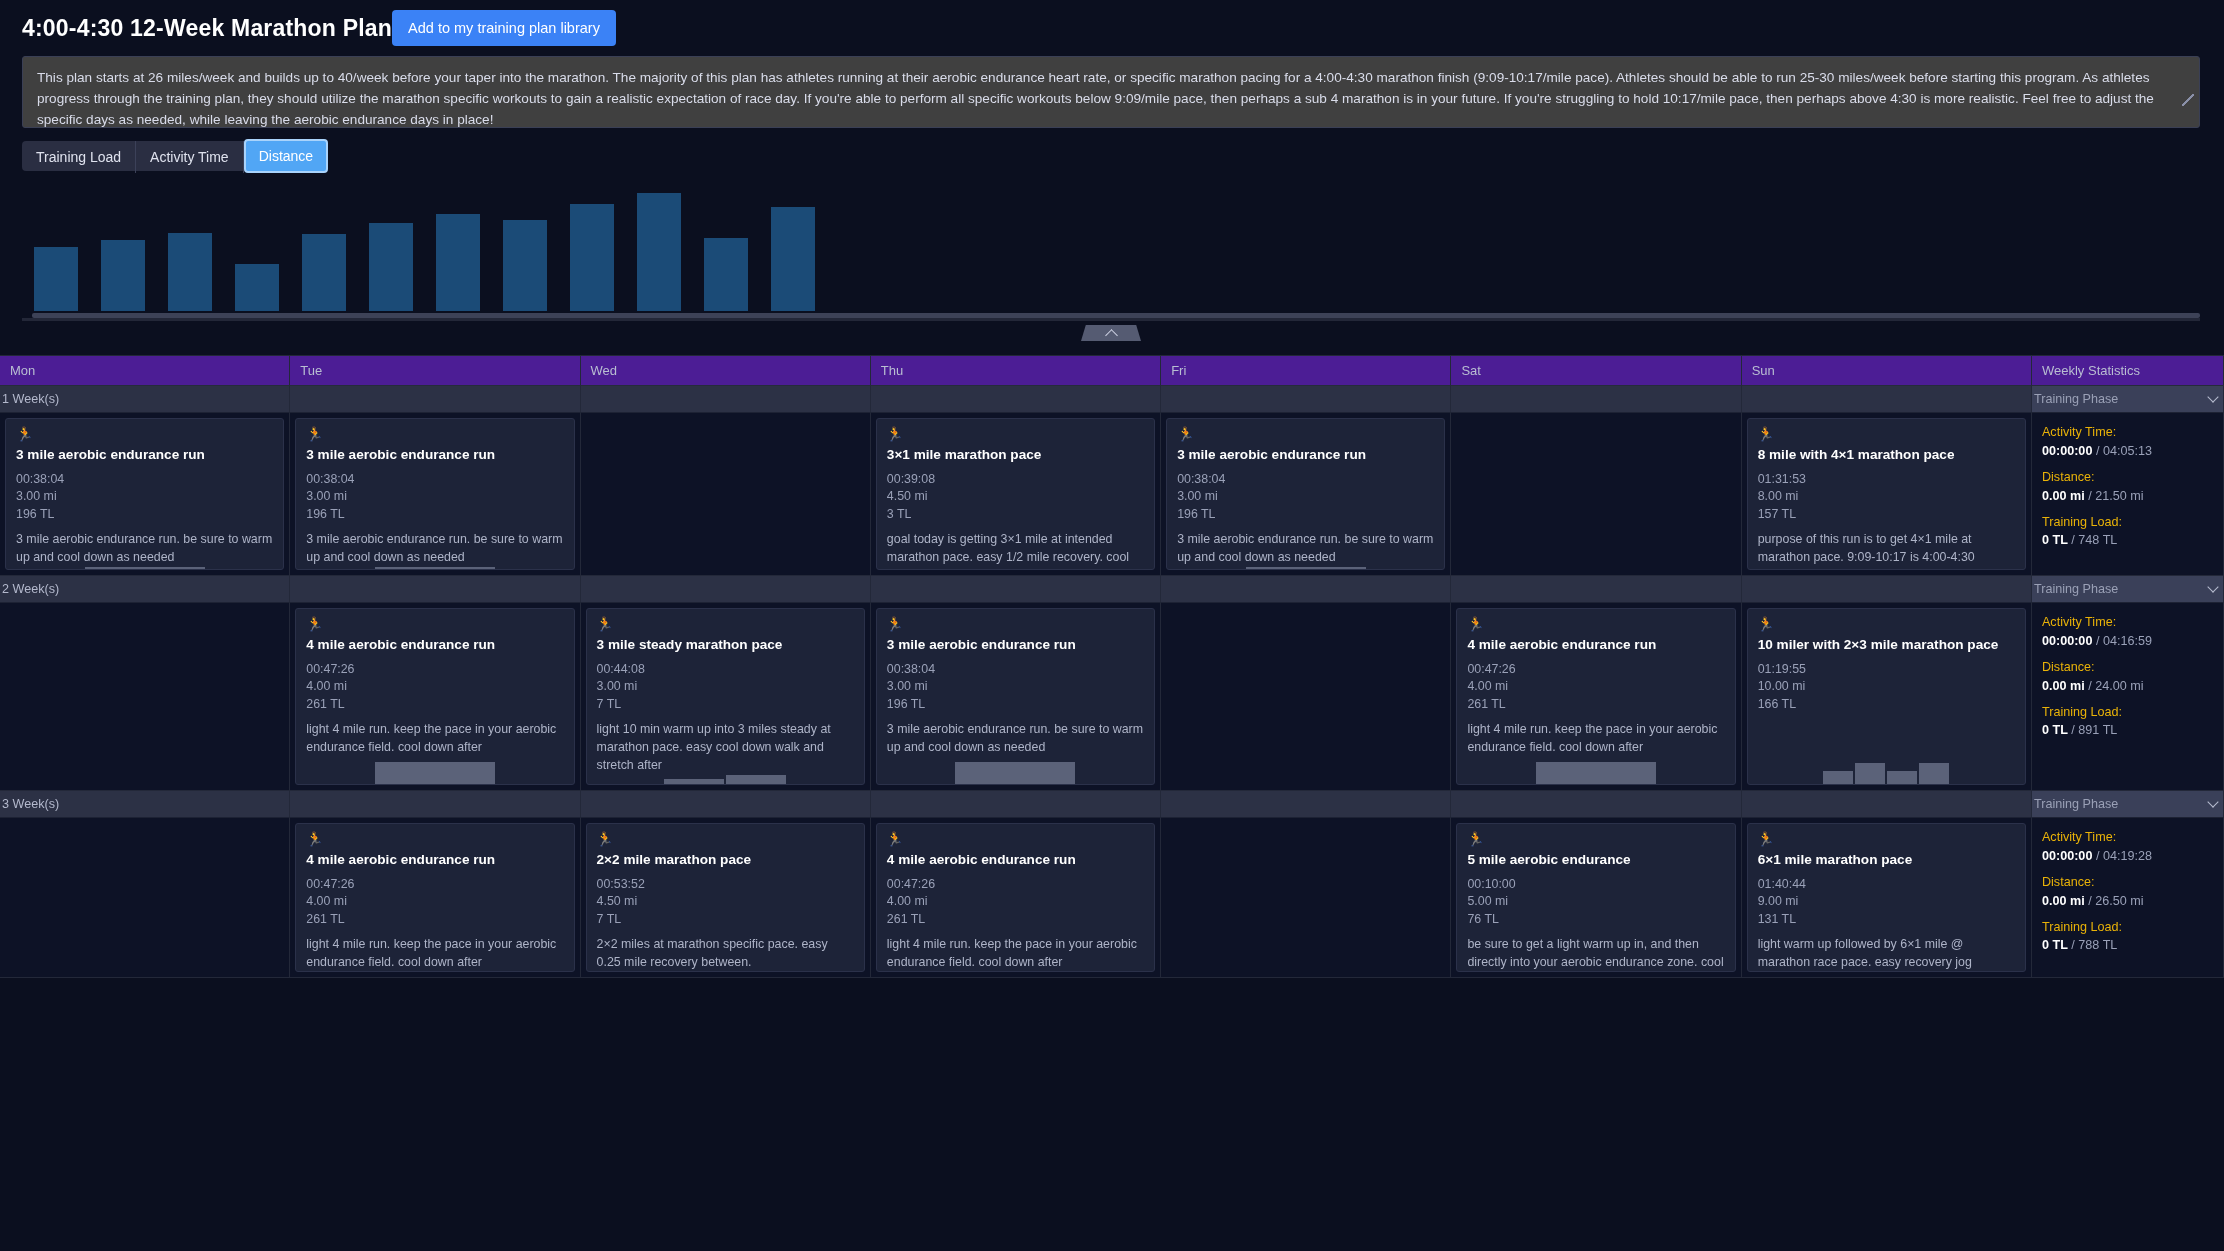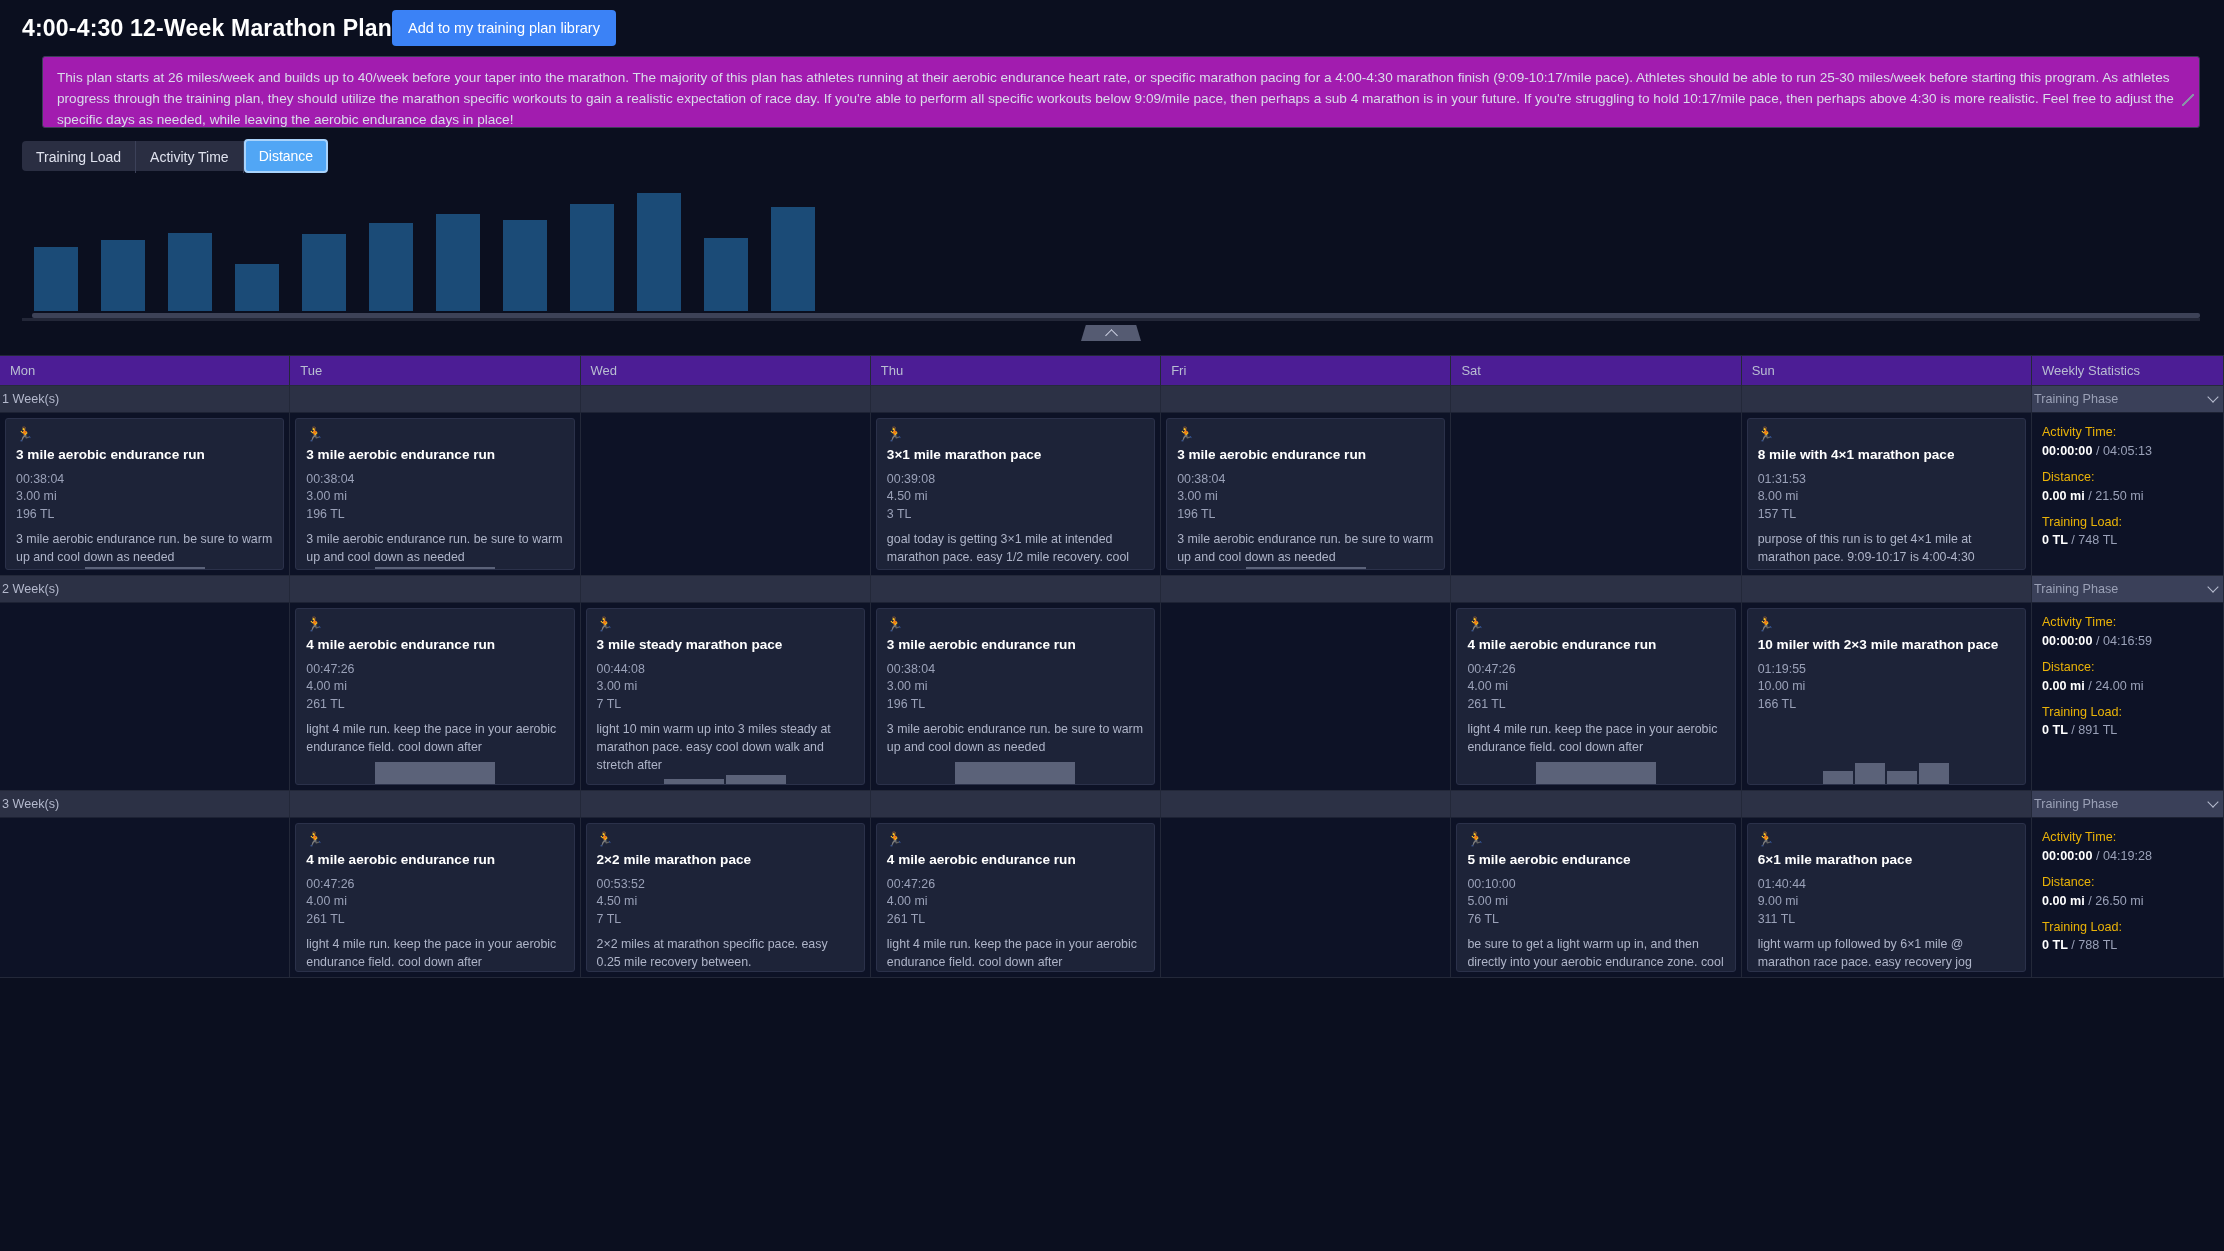--- a/index.html
+++ b/index.html
@@ -21,27 +21,27 @@
   .page-title { font-size: 23px; font-weight: 700; letter-spacing: .2px; color: #ffffff; }
   .add-btn {
     background: #3b82f6; color: #fff; border: none; border-radius: 4px;
     font-size: 14.5px; font-family: "Liberation Sans", sans-serif;
     padding: 10px 16px; cursor: pointer; white-space: nowrap;
   }
 
   
   .desc-wrap { padding: 0 24px 0 22px; }
   .desc-box {
-    background: #a21caf;
+    background: #404040;
     border: 1px solid #3a3f55;
     border-radius: 3px;
     padding: 11px 14px 2px 14px;
     font-size: 13.6px; line-height: 1.53; color: #d9dcea;
     position: relative;
-    height: 72px; overflow: hidden; margin-left: 20px;
+    height: 72px; overflow: hidden;
   }
   .resize-grip {
     position: absolute; right: 2px; bottom: 1px;
     width: 12px; height: 12px;
     background:
       linear-gradient(135deg, transparent 0 45%, #8a90a8 45% 55%, transparent 55% 100%);
   }
 
   
   .tabbar {
@@ -498,21 +498,21 @@
             <span style="height: 100%; width: 120px;"></span>
           </div>
         </div>
       </div>
       <div class="col">
         <div class="card">
           <div class="run-icon">🏃</div>
           <div class="c-title">6×1 mile marathon pace</div>
           <div class="c-metric">01:40:44</div>
           <div class="c-metric">9.00 mi</div>
-          <div class="c-metric">311 TL</div>
+          <div class="c-metric">131 TL</div>
           <div class="c-desc">light warm up followed by 6×1 mile @ marathon race pace. easy recovery jog between</div>
           <div class="c-graph">
             <span style="height: 100%; width: 120px;"></span>
           </div>
         </div>
       </div>
       <div class="col stats">
         <div class="stats-block">
           <div class="lbl">Activity Time:</div>
           <div class="val"><b>00:00:00</b> / 04:19:28</div>

